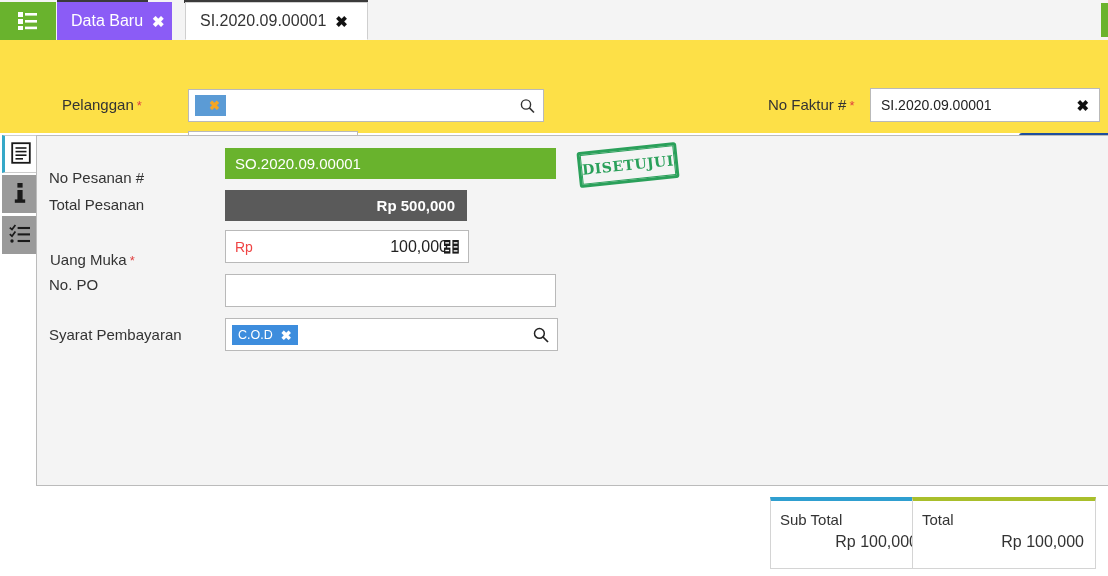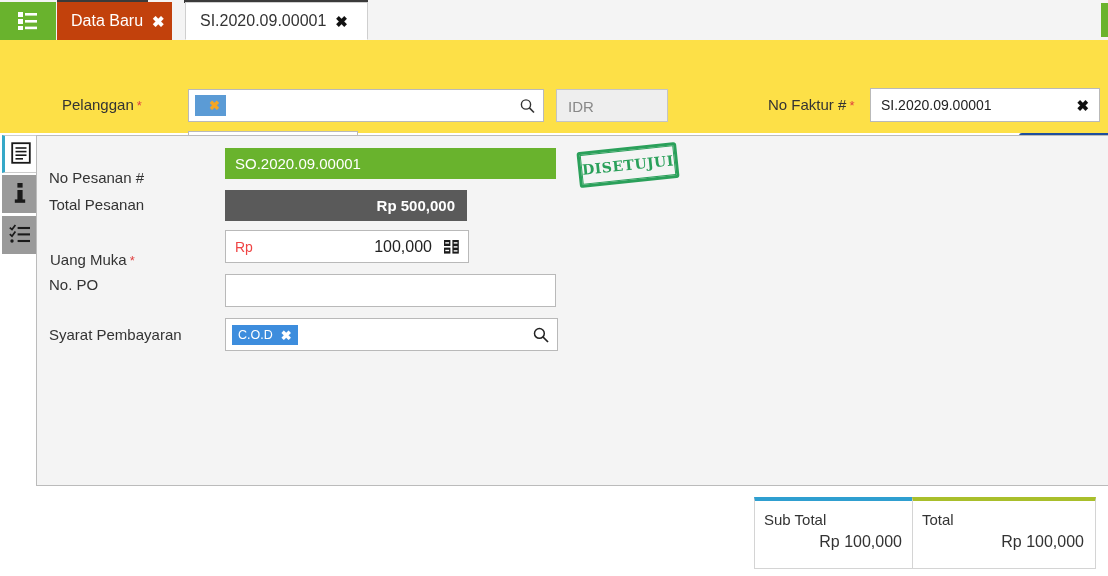--- a/index.html
+++ b/index.html
@@ -30,21 +30,21 @@
     position:absolute;top:2px;height:38px;
     display:flex;align-items:center;
     padding:0 14px;
     box-sizing:border-box;
     font-size:16px;
     cursor:pointer;
     white-space:nowrap;
   }
   .tab.inactive{
     left:57px;width:115px;
-    background:#c2410c;color:#ffffff;
+    background:#8b5cf6;color:#ffffff;
   }
   .tab.active{
     left:185px;width:183px;
     background:#ffffff;color:#333333;
     border-left:1px solid #cfcfcf;
     border-right:1px solid #cfcfcf;
     border-top:1px solid #cfcfcf;
     border-bottom:1px solid #ffffff;
     z-index:3;
   }
@@ -211,21 +211,21 @@
   #uang-muka-label{left:50px;top:238px;margin-top:13px;}
   #uang-muka-field{
     left:225px;top:230px;width:244px;height:33px;
     background:#ffffff;border:1px solid #b9b9b9;
   }
   #uang-muka-prefix{
     position:absolute;left:9px;top:50%;transform:translateY(-50%);
     color:#ef4444;font-size:14px;
   }
   #uang-muka-amount{
-    position:absolute;right:36px;top:50%;transform:translateY(-50%);
+    position:absolute;right:20px;top:50%;transform:translateY(-50%);
     font-size:16px;color:#222;
   }
   #calc-ico{
     position:absolute;right:9px;top:50%;transform:translateY(-50%);line-height:0;cursor:pointer;
   }
 
   #no-po-label{left:49px;top:276px;}
   #no-po-field{
     left:225px;top:274px;width:331px;height:33px;
     background:#ffffff;border:1px solid #b9b9b9;
@@ -271,21 +271,21 @@
   }
 
   
   .total-card{
     position:absolute;
     background:#ffffff;
     box-sizing:border-box;
     border:1px solid #d4d4d4;
   }
   #subtotal-card{
-    left:754px;top:497px;width:160px;height:72px;
+    left:770px;top:497px;width:160px;height:72px;
     border-top:4px solid #2f9fd0;
   }
   #total-card{
     left:912px;top:497px;width:184px;height:72px;
     border-top:4px solid #a9bf2b;
   }
   .tc-label{
     position:absolute;left:9px;top:10px;
     font-size:15px;color:#333;
   }
@@ -338,23 +338,20 @@
       <span class="tag-x">✖</span>
     </div>
     <span class="search-ico">
       <svg width="15" height="15" viewBox="0 0 15 15">
         <circle cx="6" cy="6" r="4.6" fill="none" stroke="#333" stroke-width="1.4"></circle>
         <line x1="9.4" y1="9.4" x2="14" y2="14" stroke="#333" stroke-width="1.6"></line>
       </svg>
     </span>
   </div>
 
-  <div class="field-box" id="idr-box">
-    <span id="idr-text">IDR</span>
-  </div>
 
   <div class="lbl" id="faktur-label">
     <span>No Faktur #</span><span class="req">*</span>
   </div>
 
   <div class="field-box" id="faktur-field">
     <span id="faktur-value">SI.2020.09.00001</span>
     <span id="faktur-clear">✖</span>
   </div>
 

